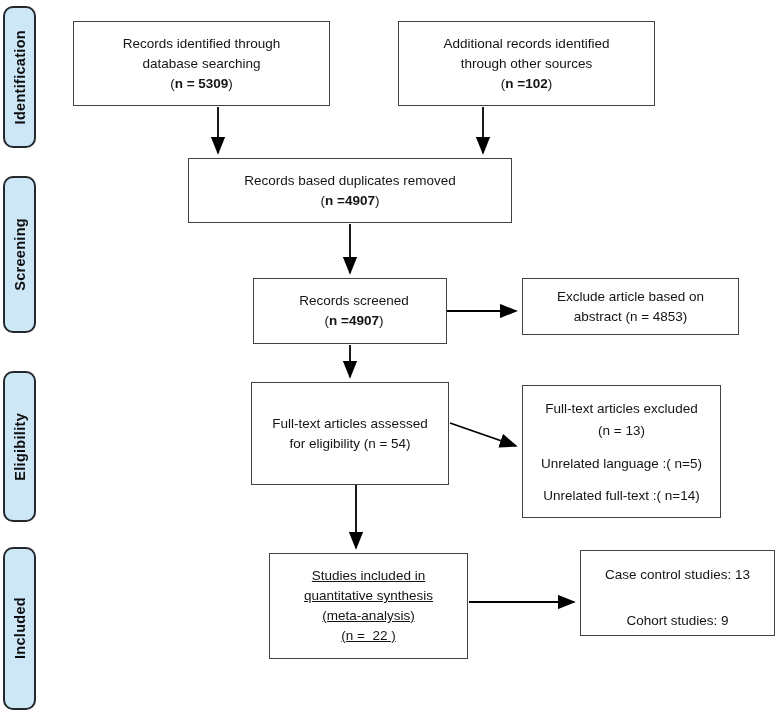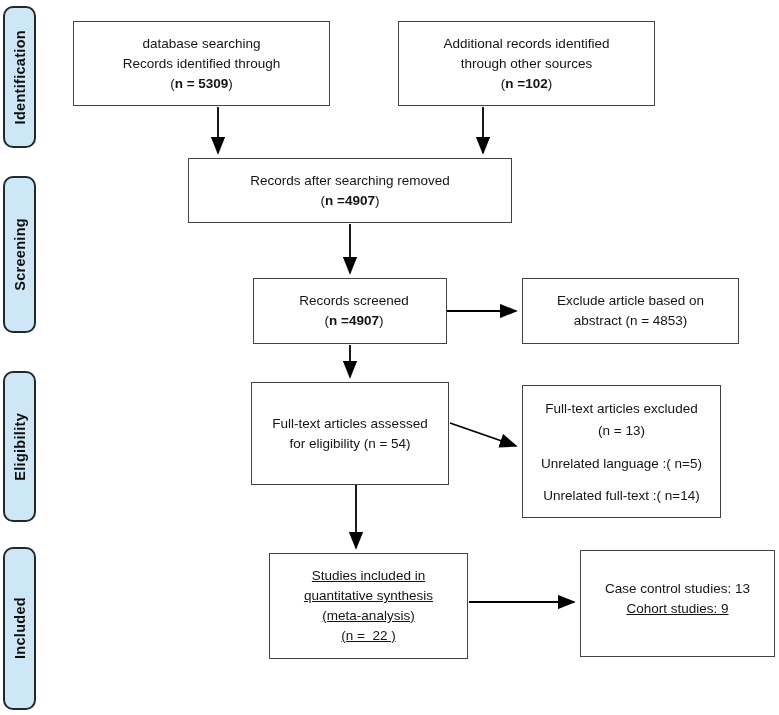--- a/index.html
+++ b/index.html
@@ -53,35 +53,35 @@
     line-height: 20px;
     color: #141414;
   }
   .fbox .ln { white-space: pre; }
   .fbox .b  { font-weight: 700; }
 
   #box-identified        { left: 73px;  top: 21px;  width: 257px; height: 85px; }
   #box-additional        { left: 370px; top: 21px;  width: 257px; height: 85px; margin-left: 28px; }
   #box-deduplicated      { left: 188px; top: 158px; width: 324px; height: 65px; }
   #box-screened          { left: 253px; top: 278px; width: 194px; height: 66px; padding-left: 8px; }
-  #box-excluded-abstract { left: 522px; top: 278px; width: 217px; height: 66px; }
+  #box-excluded-abstract { left: 522px; top: 278px; width: 217px; height: 57px; }
   #box-fulltext-assessed { left: 251px; top: 382px; width: 198px; height: 103px; }
   #box-fulltext-excluded {
     left: 522px; top: 385px; width: 199px; height: 133px;
     justify-content: flex-start; padding-top: 13px;
   }
   #box-fulltext-excluded .ln2 { margin-top: 2px; }
   #box-fulltext-excluded .ln3 { margin-top: 13px; }
   #box-fulltext-excluded .ln4 { margin-top: 12px; }
   #box-included-synthesis { left: 269px; top: 553px; width: 199px; height: 106px; text-decoration: underline; }
   #box-study-types {
-    left: 580px; top: 550px; width: 195px; height: 107px;
-    justify-content: flex-start; padding-top: 28px;
+    left: 580px; top: 550px; width: 195px; height: 86px;
+    justify-content: flex-start; padding-top: 14px;
   }
-  #box-study-types .ln2 { margin-top: 0; text-decoration: underline; }
+  #box-study-types .ln2 { margin-top: 26px; }
 
   
   .arrows {
     position: absolute;
     left: 0; top: 0;
     width: 779px; height: 715px;
     pointer-events: none;
   }
   .arrows line { stroke: #000000; stroke-width: 1.8; }
 </style>
@@ -113,33 +113,33 @@
     <line x1="483" y1="107" x2="483" y2="153" marker-end="url(#ah)"></line>
     <line x1="350" y1="224" x2="350" y2="273" marker-end="url(#ah)"></line>
     <line x1="447" y1="311" x2="516" y2="311" marker-end="url(#ah)"></line>
     <line x1="350" y1="345" x2="350" y2="377" marker-end="url(#ah)"></line>
     <line x1="450" y1="423" x2="516" y2="446" marker-end="url(#ah)"></line>
     <line x1="356" y1="464" x2="356" y2="548" marker-end="url(#ah)"></line>
     <line x1="469" y1="602" x2="574" y2="602" marker-end="url(#ah)"></line>
   </svg>
 
   <div class="fbox" id="box-identified">
+    <div class="ln">Records identified through</div>
     <div class="ln">database searching</div>
-    <div class="ln">Records identified through</div>
     <div class="ln"><span>(</span><span class="b">n = 5309</span><span>)</span></div>
   </div>
 
   <div class="fbox" id="box-additional">
     <div class="ln">Additional records identified</div>
     <div class="ln">through other sources</div>
     <div class="ln"><span>(</span><span class="b">n =102</span><span>)</span></div>
   </div>
 
   <div class="fbox" id="box-deduplicated">
-    <div class="ln">Records after searching removed</div>
+    <div class="ln">Records based duplicates removed</div>
     <div class="ln"><span>(</span><span class="b">n =4907</span><span>)</span></div>
   </div>
 
   <div class="fbox" id="box-screened">
     <div class="ln">Records screened</div>
     <div class="ln"><span>(</span><span class="b">n =4907</span><span>)</span></div>
   </div>
 
   <div class="fbox" id="box-excluded-abstract">
     <div class="ln">Exclude article based on</div>

